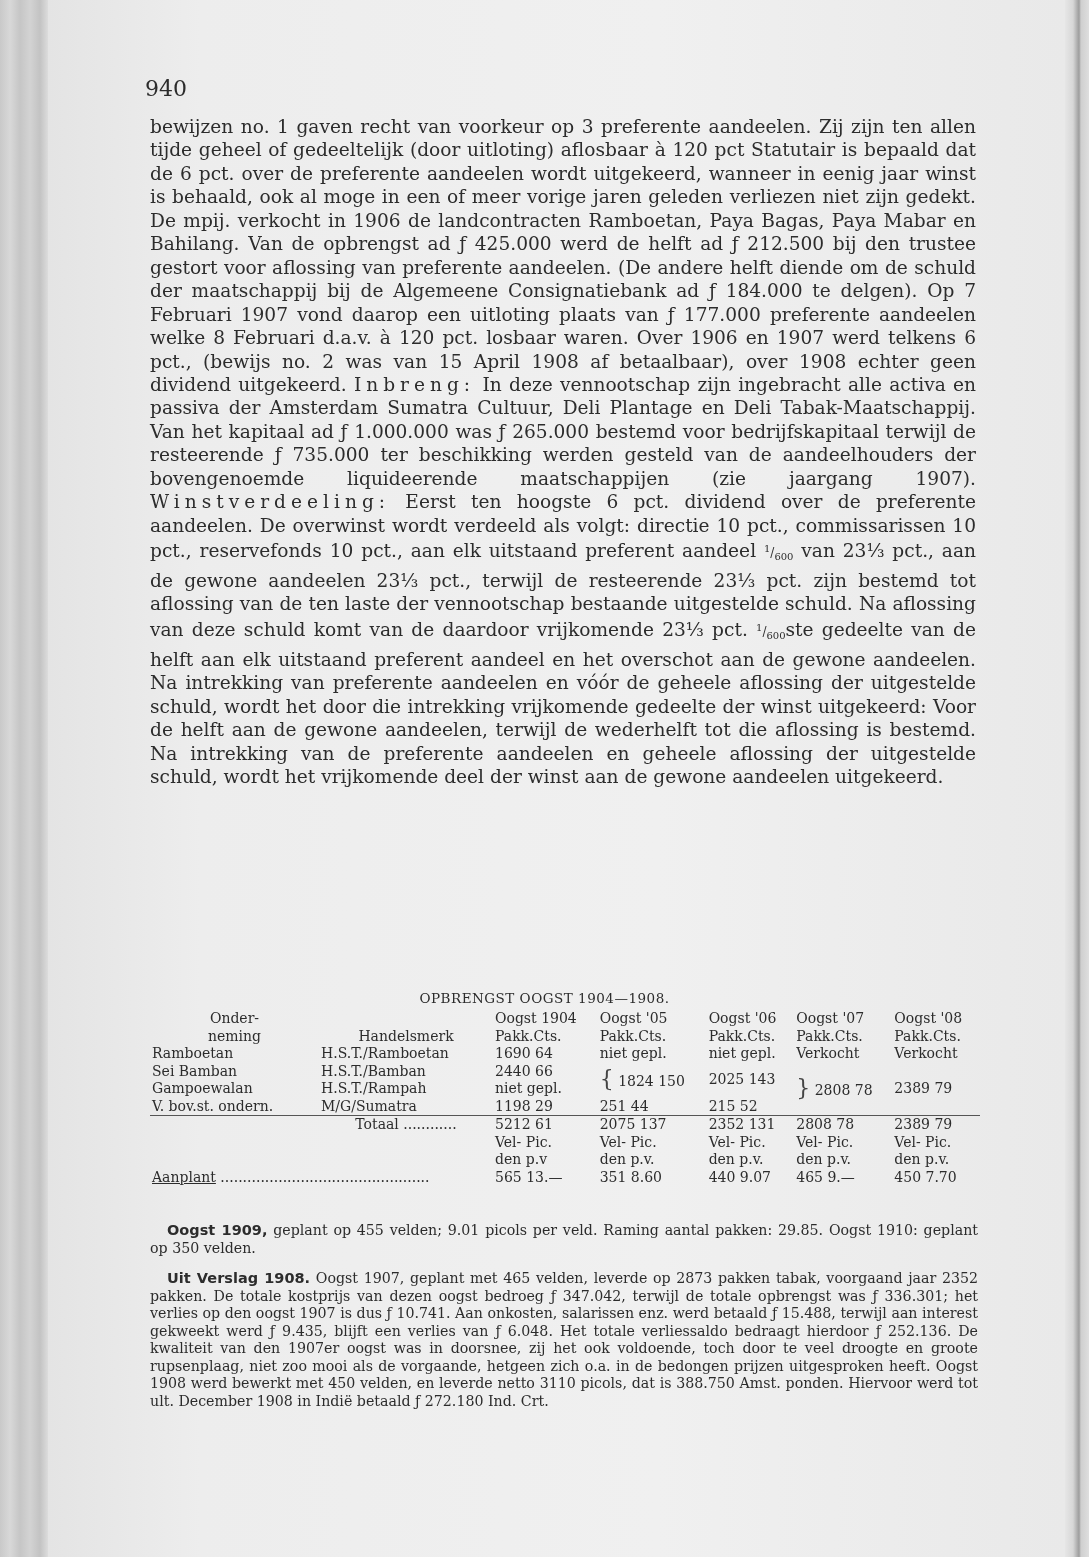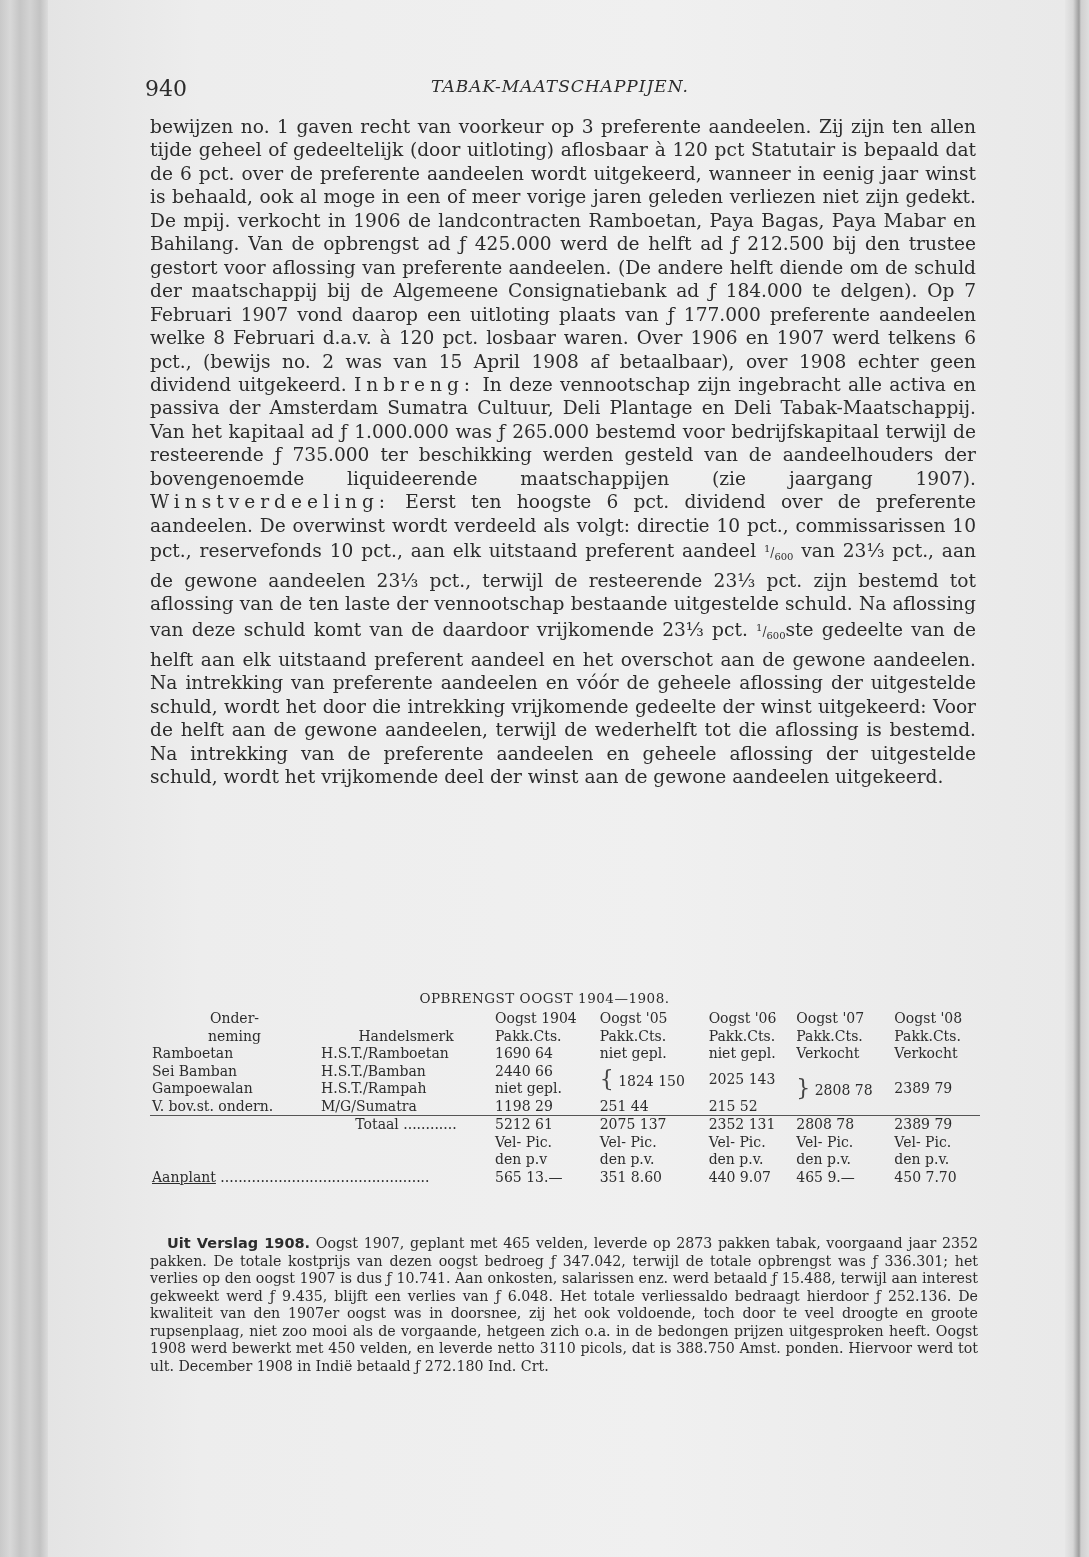--- a/index.html
+++ b/index.html
@@ -67,21 +67,20 @@
 </head>
 <body>
 
 <div class="page-edge-left"></div>
 <div class="page">
 </div>
 <div class="page-edge-right"></div>
 
 <div class="running-head">
   <span class="page-number">940</span>
-  <span class="running-title">TABAK-MAATSCHAPPIJEN.</span>
 </div>
 
 <div class="body-text">
   <p><span>bewijzen no. 1 gaven recht van voorkeur op 3 preferente aandeelen. Zij zijn ten allen tijde geheel of gedeeltelijk (door uitloting) aflosbaar à 120 pct Statutair is bepaald dat de 6 pct. over de preferente aandeelen wordt uitgekeerd, wanneer in eenig jaar winst is behaald, ook al moge in een of meer vorige jaren geleden verliezen niet zijn gedekt. De mpij. verkocht in 1906 de landcontracten Ramboetan, Paya Bagas, Paya Mabar en Bahilang. Van de opbrengst ad ƒ 425.000 werd de helft ad ƒ 212.500 bij den trustee gestort voor aflossing van preferente aandeelen. (De andere helft diende om de schuld der maatschappij bij de Algemeene Consignatiebank ad ƒ 184.000 te delgen). Op 7 Februari 1907 vond daarop een uitloting plaats van ƒ 177.000 preferente aandeelen welke 8 Februari d.a.v. à 120 pct. losbaar waren. Over 1906 en 1907 werd telkens 6 pct., (bewijs no. 2 was van 15 April 1908 af betaalbaar), over 1908 echter geen dividend uitgekeerd. </span><span class="spaced">Inbreng:</span><span> In deze vennootschap zijn ingebracht alle activa en passiva der Amsterdam Sumatra Cultuur, Deli Plantage en Deli Tabak-Maatschappij. Van het kapitaal ad ƒ 1.000.000 was ƒ 265.000 bestemd voor bedrijfskapitaal terwijl de resteerende ƒ 735.000 ter beschikking werden gesteld van de aandeelhouders der bovengenoemde liquideerende maatschappijen (zie jaargang 1907). </span><span class="spaced">Winstverdeeling:</span><span> Eerst ten hoogste 6 pct. dividend over de preferente aandeelen. De overwinst wordt verdeeld als volgt: directie 10 pct., commissarissen 10 pct., reservefonds 10 pct., aan elk uitstaand preferent aandeel </span><span class="frac"><sup>1</sup>/<sub>600</sub></span><span> van 23⅓ pct., aan de gewone aandeelen 23⅓ pct., terwijl de resteerende 23⅓ pct. zijn bestemd tot aflossing van de ten laste der vennootschap bestaande uitgestelde schuld. Na aflossing van deze schuld komt van de daardoor vrijkomende 23⅓ pct. </span><span class="frac"><sup>1</sup>/<sub>600</sub></span><span>ste gedeelte van de helft aan elk uitstaand preferent aandeel en het overschot aan de gewone aandeelen. Na intrekking van preferente aandeelen en vóór de geheele aflossing der uitgestelde schuld, wordt het door die intrekking vrijkomende gedeelte der winst uitgekeerd: Voor de helft aan de gewone aandeelen, terwijl de wederhelft tot die aflossing is bestemd. Na intrekking van de preferente aandeelen en geheele aflossing der uitgestelde schuld, wordt het vrijkomende deel der winst aan de gewone aandeelen uitgekeerd.</span></p>
 </div>
 
 <div class="table-title">OPBRENGST OOGST 1904—1908.</div>
 
 <table class="harvest">
   <tbody>
@@ -169,14 +168,15 @@
     <td class="c-num">565 13.—</td>
     <td class="c-num">351 8.60</td>
     <td class="c-num">440 9.07</td>
     <td class="c-num">465 9.—</td>
     <td class="c-num">450 7.70</td>
   </tr>
 </tbody>
   </table>
 
 <div class="notes">
+  <p class="indent"><span class="lead">Oogst 1909,</span><span> geplant op 455 velden; 9.01 picols per veld. Raming aantal pakken: 29.85. Oogst 1910: geplant op 350 velden.</span></p>
   <p class="indent gap"><span class="lead">Uit Verslag 1908.</span><span> Oogst 1907, geplant met 465 velden, leverde op 2873 pakken tabak, voorgaand jaar 2352 pakken. De totale kostprijs van dezen oogst bedroeg ƒ 347.042, terwijl de totale opbrengst was ƒ 336.301; het verlies op den oogst 1907 is dus ƒ 10.741. Aan onkosten, salarissen enz. werd betaald ƒ 15.488, terwijl aan interest gekweekt werd ƒ 9.435, blijft een verlies van ƒ 6.048. Het totale verliessaldo bedraagt hierdoor ƒ 252.136. De kwaliteit van den 1907er oogst was in doorsnee, zij het ook voldoende, toch door te veel droogte en groote rupsenplaag, niet zoo mooi als de vorgaande, hetgeen zich o.a. in de bedongen prijzen uitgesproken heeft. Oogst 1908 werd bewerkt met 450 velden, en leverde netto 3110 picols, dat is 388.750 Amst. ponden. Hiervoor werd tot ult. December 1908 in Indië betaald ƒ 272.180 Ind. Crt.</span></p>
 </div>
 
 </body></html>

